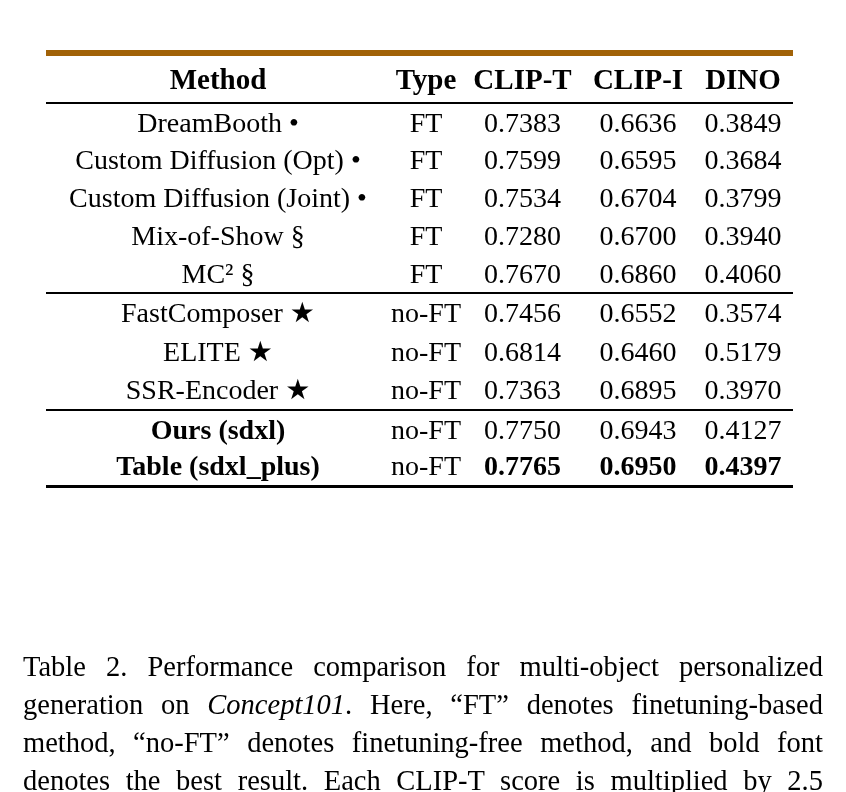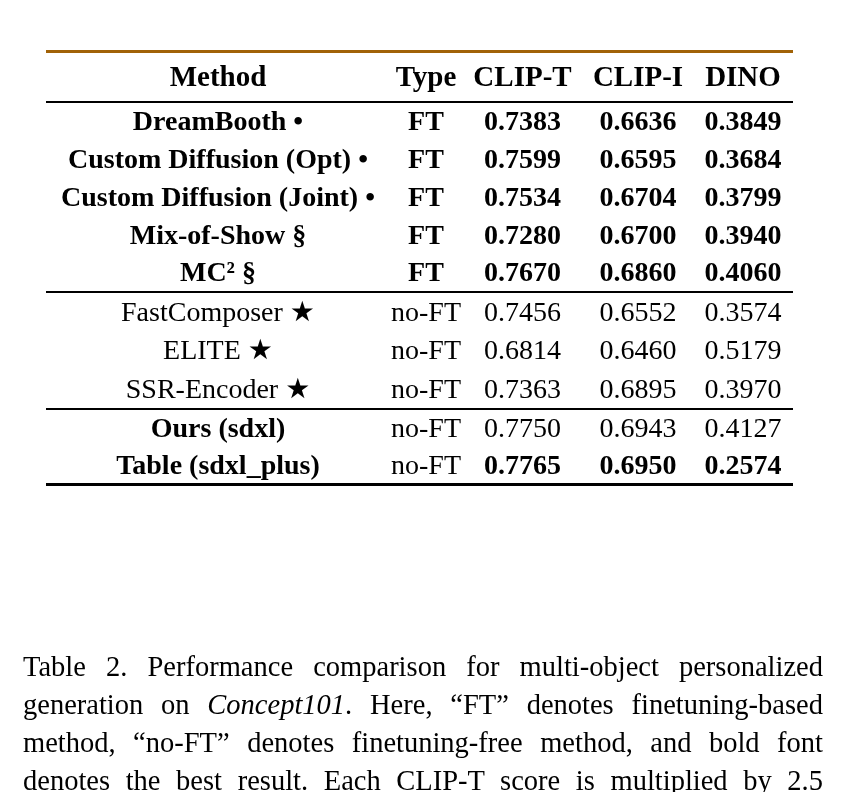--- a/index.html
+++ b/index.html
@@ -16,39 +16,39 @@
     height: 792px;
     background: #ffffff;
     color: #000000;
     font-family: "Liberation Serif", serif;
   }
   table.results {
     border-collapse: collapse;
     table-layout: fixed;
     width: 747px;
     margin: 50px 0 16px 46px;
-    border-top: 3px solid #a16207;
+    border-top: 6px solid #a16207;
     border-bottom: 3px solid #000;
   }
   table.results th, table.results td {
     padding: 0;
     text-align: center;
     vertical-align: middle;
     font-size: 28px;
     line-height: 1;
     white-space: nowrap;
     overflow: visible;
   }
   table.results thead tr { height: 50px; }
   table.results thead th {
     font-weight: bold;
     font-size: 29px;
   }
   thead.hdr { border-bottom: 2px solid #000; }
-  tbody.group-ft  { border-bottom: 2px solid #000; font-weight: bold; }
+  tbody.group-ft  { border-bottom: 2px solid #000; }
   tbody.group-noft { border-bottom: 2px solid #000; }
   tbody.group-ft tr   { height: 38px; }
   tbody.group-noft tr { height: 39px; }
   tbody.group-ours tr { height: 38px; }
   .b { font-weight: bold; }
   .caption {
     position: absolute;
     left: 23px;
     top: 598px;
     width: 800px;
@@ -153,20 +153,20 @@
         <td>no-FT</td>
         <td>0.7750</td>
         <td>0.6943</td>
         <td>0.4127</td>
       </tr>
       <tr>
         <td class="b">Table (sdxl_plus)</td>
         <td>no-FT</td>
         <td class="b">0.7765</td>
         <td class="b">0.6950</td>
-        <td class="b">0.2574</td>
+        <td class="b">0.4397</td>
       </tr>
     </tbody>
   </table>
 
   <p class="caption"><span>Table 2. Performance comparison for multi-object personalized generation on </span><i>Concept101</i><span>. Here, “FT” denotes finetuning-based method, “no-FT” denotes finetuning-free method, and bold font denotes the best result. Each CLIP-T score is multiplied by 2.5 following Custom Diffusion.</span></p>
 
 </div>
 
 </body></html>

